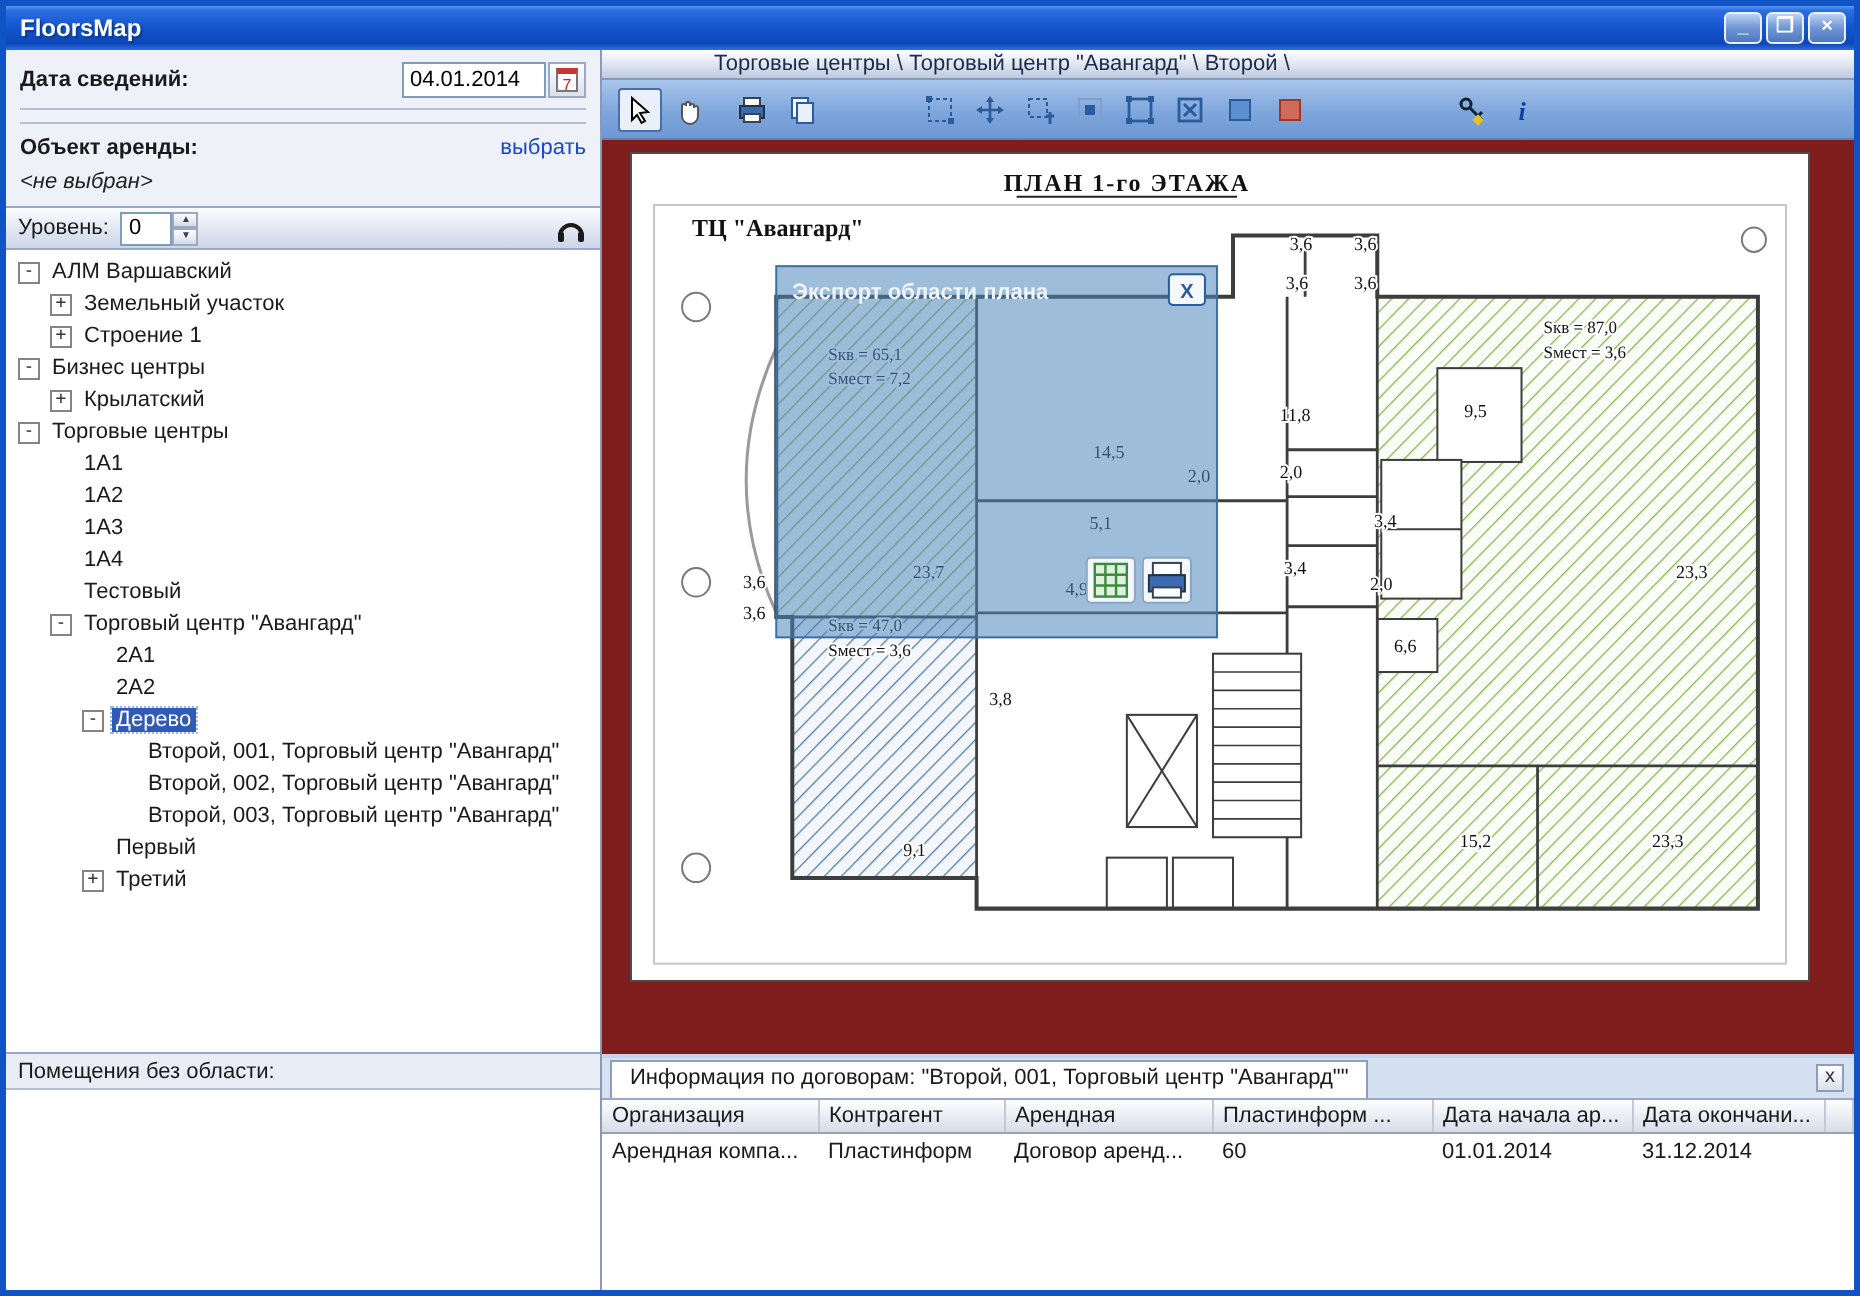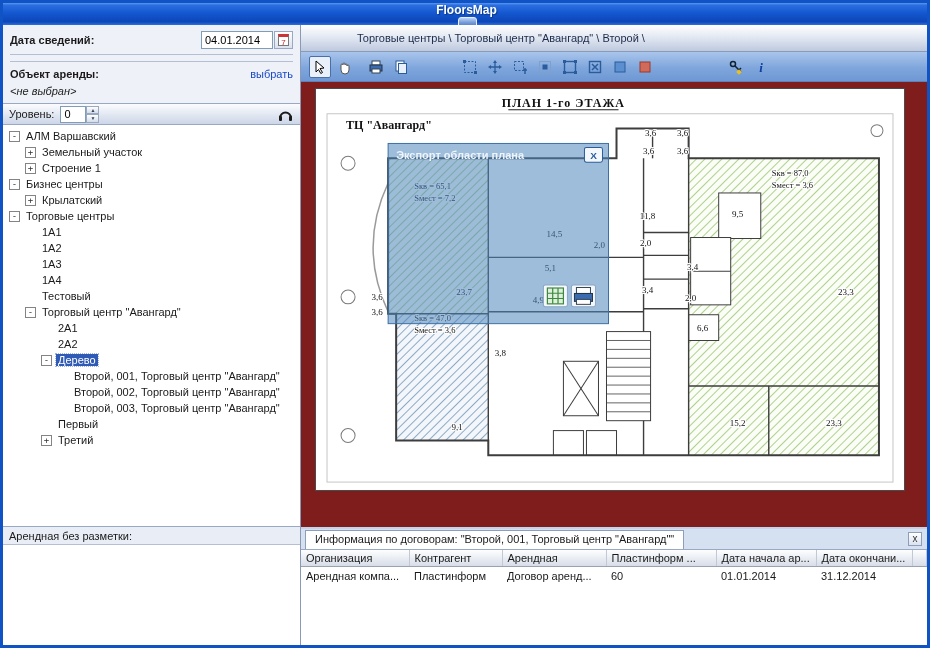--- a/index.html
+++ b/index.html
@@ -3,21 +3,21 @@
 <meta charset="utf-8">
 <style>
   * { box-sizing: border-box; margin: 0; padding: 0; }
   html,body { width:930px; height:648px; }
   body { font-family:"Liberation Sans",sans-serif; font-size:11px; color:#1a1a1a; background:#555; }
 
   .window { width:930px; height:648px; border:3px solid #0f53c4; background:#2a66d8; display:flex; flex-direction:column; }
 
   
   .titlebar { height:22px; display:flex; align-items:center; padding:0 4px 0 7px;
-    background:linear-gradient(180deg,#5a97f2 0%,#2b6ee0 10%,#1557d0 45%,#0c47b8 85%,#2f6fdf 100%);flex-direction:column; }
+    background:linear-gradient(180deg,#5a97f2 0%,#2b6ee0 10%,#1557d0 45%,#0c47b8 85%,#2f6fdf 100%); }
   .titlebar .title { color:#fff; font-weight:bold; font-size:12px; text-shadow:1px 1px 1px #0a3a8a; flex:1; }
   .winbtn { width:19px; height:16px; margin-left:2px; border:1px solid #e8f0fb; border-radius:3px;
     background:linear-gradient(180deg,#bcd2f2,#6f96d6 50%,#4e77bf); color:#fff; font-size:10px; font-weight:bold;
     display:flex; align-items:center; justify-content:center; line-height:1; }
 
   .main { flex:1; display:flex; min-height:0; background:#e4eaf4; }
 
   
   .left { width:298px; display:flex; flex-direction:column; background:#eef1f8; border-right:1px solid #8a99b5; }
   .panel-header { height:19px; background:linear-gradient(180deg,#ffffff,#dde4f0 55%,#bdc9de);
@@ -52,21 +52,21 @@
     color:#333; margin-right:4px; flex:0 0 auto; font-family:"DejaVu Sans Mono",monospace; }
   .toggle-spacer { width:15px; flex:0 0 auto; }
   .tree-label { padding:0 2px; }
   .tree-label.selected { background:#2f5bb7; color:#fff; outline:1px dotted #9db6e8; }
 
   .unmarked-header { height:18px; background:#e9edf5; border-bottom:1px solid #b4bfd4; display:flex; align-items:center; padding:0 6px; }
   .unmarked-area { height:100px; background:#fff; }
 
   
   .right { flex:1; display:flex; flex-direction:column; min-width:0; }
-  .breadcrumb-bar { height:27px; background:linear-gradient(180deg,#ffffff,#dde4f0 55%,#bdc9de);
+  .breadcrumb-bar { height:15px; background:linear-gradient(180deg,#ffffff,#dde4f0 55%,#bdc9de);
     border-bottom:1px solid #8a99b5; display:flex; align-items:center; padding-left:56px; color:#1c2b4a; }
 
   .toolbar { height:30px; background:linear-gradient(180deg,#a9c5ec,#7fa6dc 55%,#6e98d4);
     border-bottom:1px solid #5d82b8; display:flex; align-items:center; padding-left:8px; }
   .tbtn { width:22px; height:22px; margin-right:3px; display:flex; align-items:center; justify-content:center; border:1px solid transparent; border-radius:2px; }
   .tbtn.pressed { background:#e9f0fa; border:1px solid #4a6ea8; }
   .tgap-sm { width:6px; } .tgap-lg { width:44px; } .tgap-xl { width:66px; }
 
   .plan-area { flex:1; position:relative; background:#7f1d1d; min-height:0; }
   .plan-sheet { position:absolute; left:14px; top:6px; right:22px; bottom:36px; background:#fff; border:1px solid #4a4a4a; }
@@ -223,21 +223,21 @@
             <span class="toggle-spacer"></span>
             <span class="tree-label">Первый</span>
           </div>
           <div class="tree-row" style="padding-left: 36px;">
             <span class="toggle">+</span>
             <span class="tree-label">Третий</span>
           </div>
         </div>
 
       <div class="unmarked-header">
-        <span>Арендная без разметки:</span>
+        <span>Помещения без области:</span>
       </div>
       <div class="unmarked-area"></div>
     </div>
 
     <div class="right">
 
       <div class="breadcrumb-bar">
         <span>Торговые центры \ Торговый центр "Авангард" \ Второй \</span>
       </div>
 

